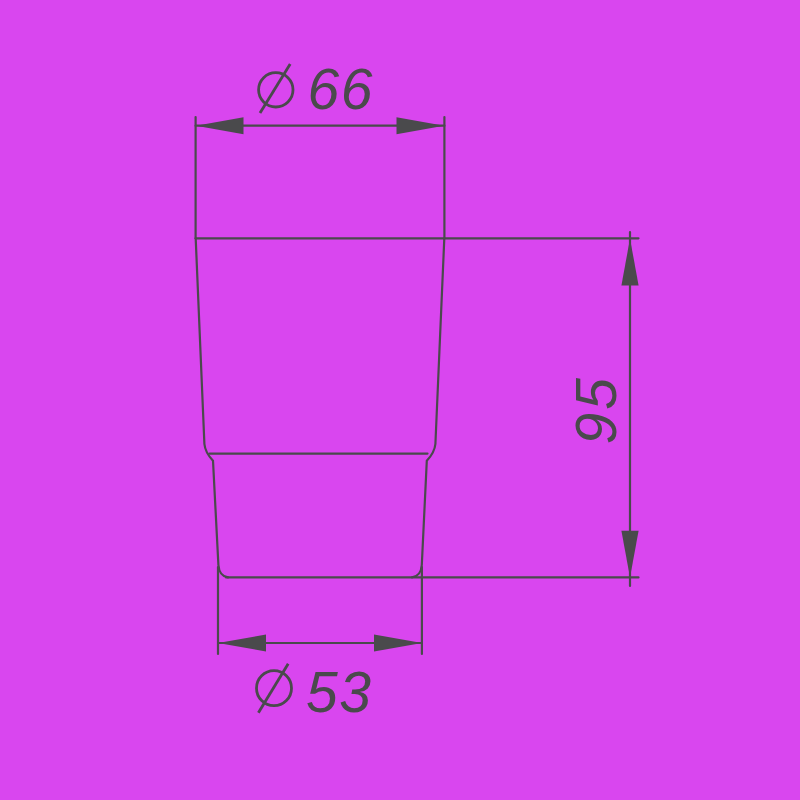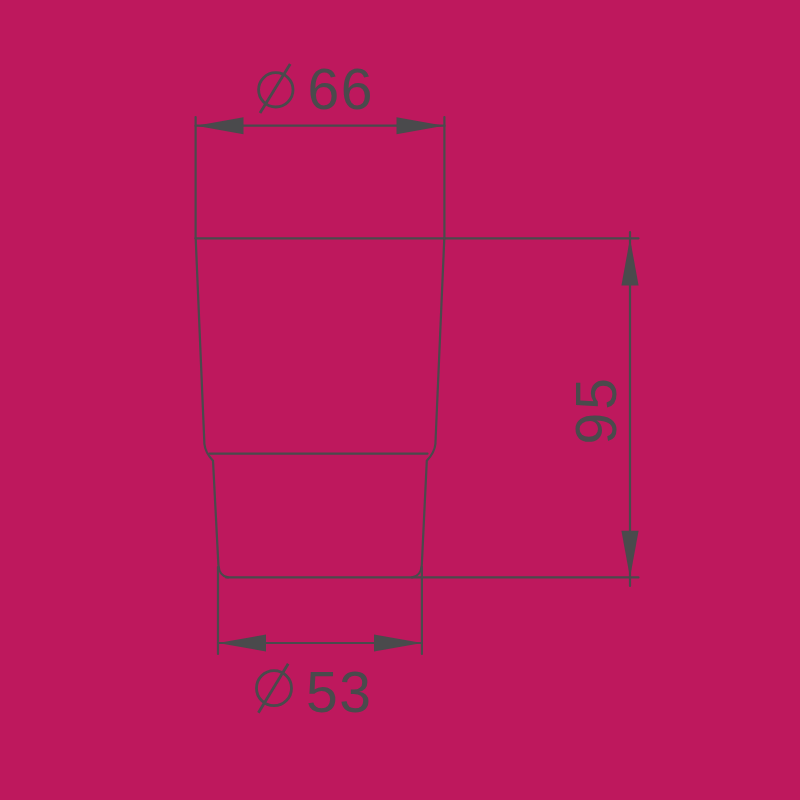--- a/index.html
+++ b/index.html
@@ -1,16 +1,16 @@
 <!DOCTYPE html>
 <html><head>
 <meta charset="utf-8">
 <style>
   html,body{margin:0;padding:0;background:#ffffff;}
-  .page{width:800px;height:800px;position:relative;background:#be185d;overflow:hidden;}
+  .page{width:800px;height:800px;position:relative;background:#d946ef;overflow:hidden;font-style:italic;}
   svg{display:block;filter:blur(0.55px);}
   text{font-family:"Liberation Sans", sans-serif;fill:#4a4a4c;}
 </style>
 </head>
 <body>
 <div class="page">
 <svg width="800" height="800" viewBox="0 0 800 800">
   <g stroke="#4a4a4c" stroke-width="2.2" fill="none" stroke-linecap="round">
 
     <line x1="195.6" y1="238.3" x2="638.5" y2="238.3"></line>

